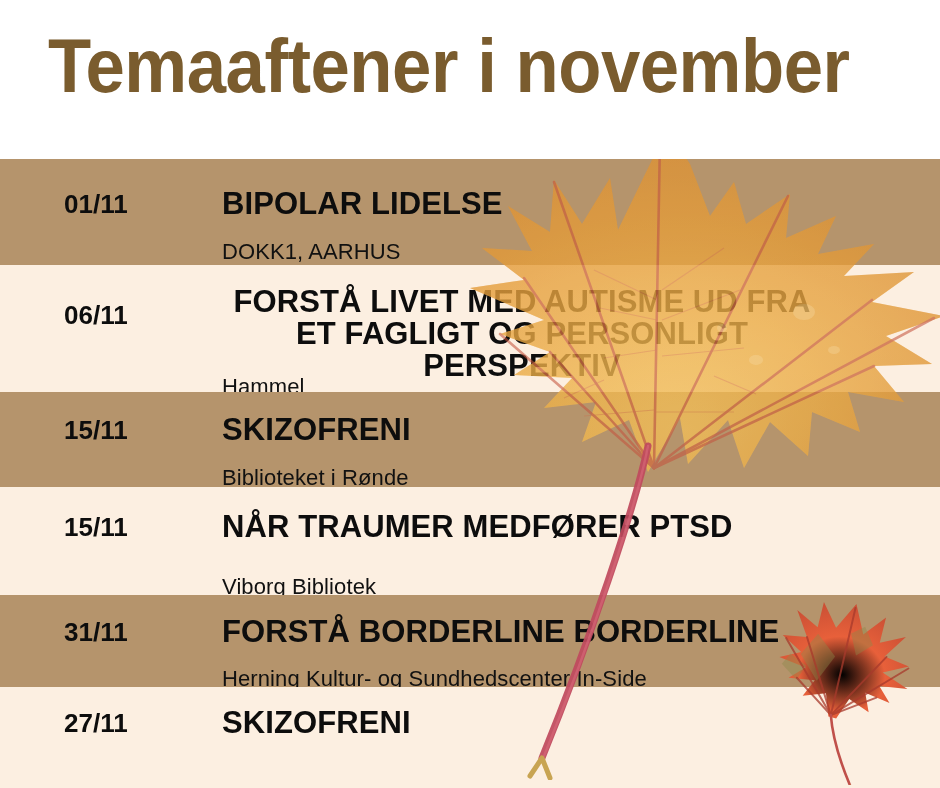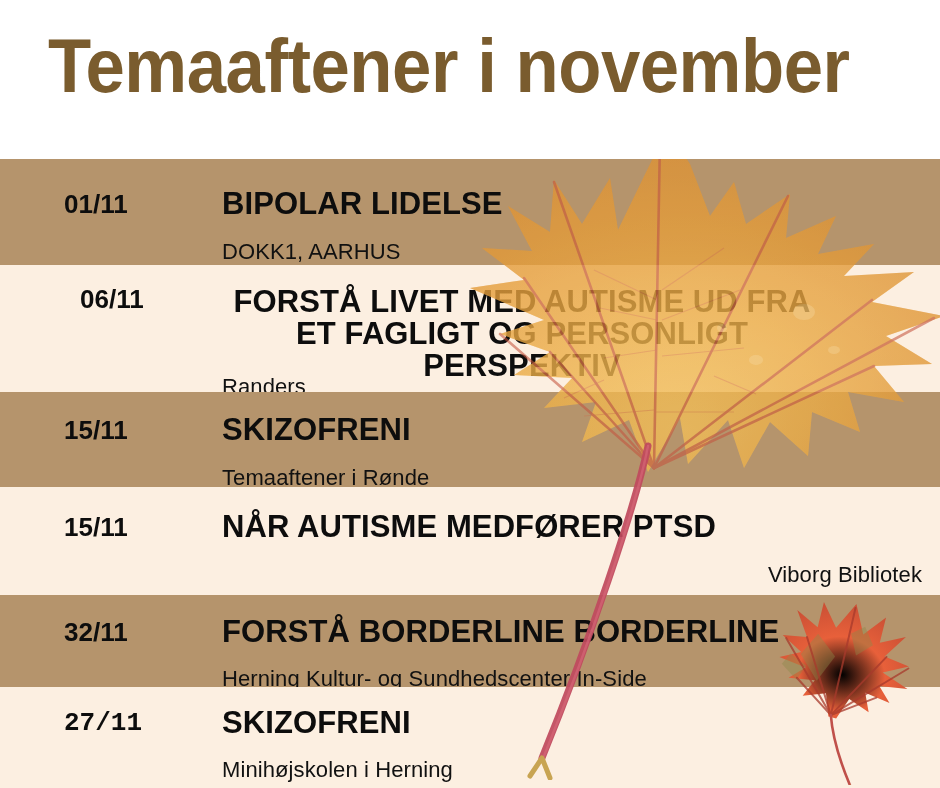--- a/index.html
+++ b/index.html
@@ -104,55 +104,54 @@
     <div class="row tan" style="top:155px;height:110px;">
       <div class="row-inner">
         <div class="date" style="top:34px;">01/11</div>
         <div class="heading" style="top:33px;">BIPOLAR LIDELSE</div>
         <div class="venue" style="top:68px;">DOKK1, AARHUS</div>
       </div>
     </div>
 
     <div class="row cream" style="top:265px;height:127px;">
       <div class="row-inner">
-        <div class="date" style="top:19px;margin-left:16px;">06/11</div>
+        <div class="date" style="top:35px;">06/11</div>
         <div class="heading" style="top:21px;width:600px;text-align:center;">FORSTÅ LIVET MED AUTISME UD FRA ET FAGLIGT OG PERSONLIGT PERSPEKTIV</div>
-        <div class="venue" style="top:93px;">Randers</div>
+        <div class="venue" style="top:93px;">Hammel</div>
       </div>
     </div>
 
     <div class="row tan" style="top:392px;height:95px;">
       <div class="row-inner">
         <div class="date" style="top:23px;">15/11</div>
         <div class="heading" style="top:22px;">SKIZOFRENI</div>
-        <div class="venue" style="top:57px;">Temaaftener i Rønde</div>
+        <div class="venue" style="top:57px;">Biblioteket i Rønde</div>
       </div>
     </div>
 
     <div class="row cream" style="top:487px;height:108px;">
       <div class="row-inner">
         <div class="date" style="top:25px;">15/11</div>
-        <div class="heading" style="top:24px;">NÅR AUTISME MEDFØRER PTSD</div>
-        <div class="venue" style="top:59px;text-align:right;">Viborg Bibliotek</div>
+        <div class="heading" style="top:24px;">NÅR TRAUMER MEDFØRER PTSD</div>
+        <div class="venue" style="top:71px;">Viborg Bibliotek</div>
       </div>
     </div>
 
     <div class="row tan" style="top:595px;height:92px;">
       <div class="row-inner">
-        <div class="date" style="top:22px;">32/11</div>
+        <div class="date" style="top:22px;">31/11</div>
         <div class="heading" style="top:21px;">FORSTÅ BORDERLINE BORDERLINE</div>
         <div class="venue" style="top:55px;">Herning Kultur- og Sundhedscenter In-Side</div>
       </div>
     </div>
 
     <div class="row cream" style="top:687px;height:101px;">
       <div class="row-inner">
-        <div class="date" style="top:21px;font-family:Liberation Mono, monospace;">27/11</div>
+        <div class="date" style="top:21px;">27/11</div>
         <div class="heading" style="top:20px;">SKIZOFRENI</div>
-        <div class="venue" style="top:54px;">Minihøjskolen i Herning</div>
       </div>
     </div>
 
   </div>
 
   <svg id="leaf-big" viewBox="0 0 548 372" aria-hidden="true">
     <defs>
       <radialGradient id="gBig" cx="45%" cy="88%" r="85%">
         <stop offset="0%" stop-color="#f3c25c"></stop>
         <stop offset="38%" stop-color="#ecac45"></stop>

